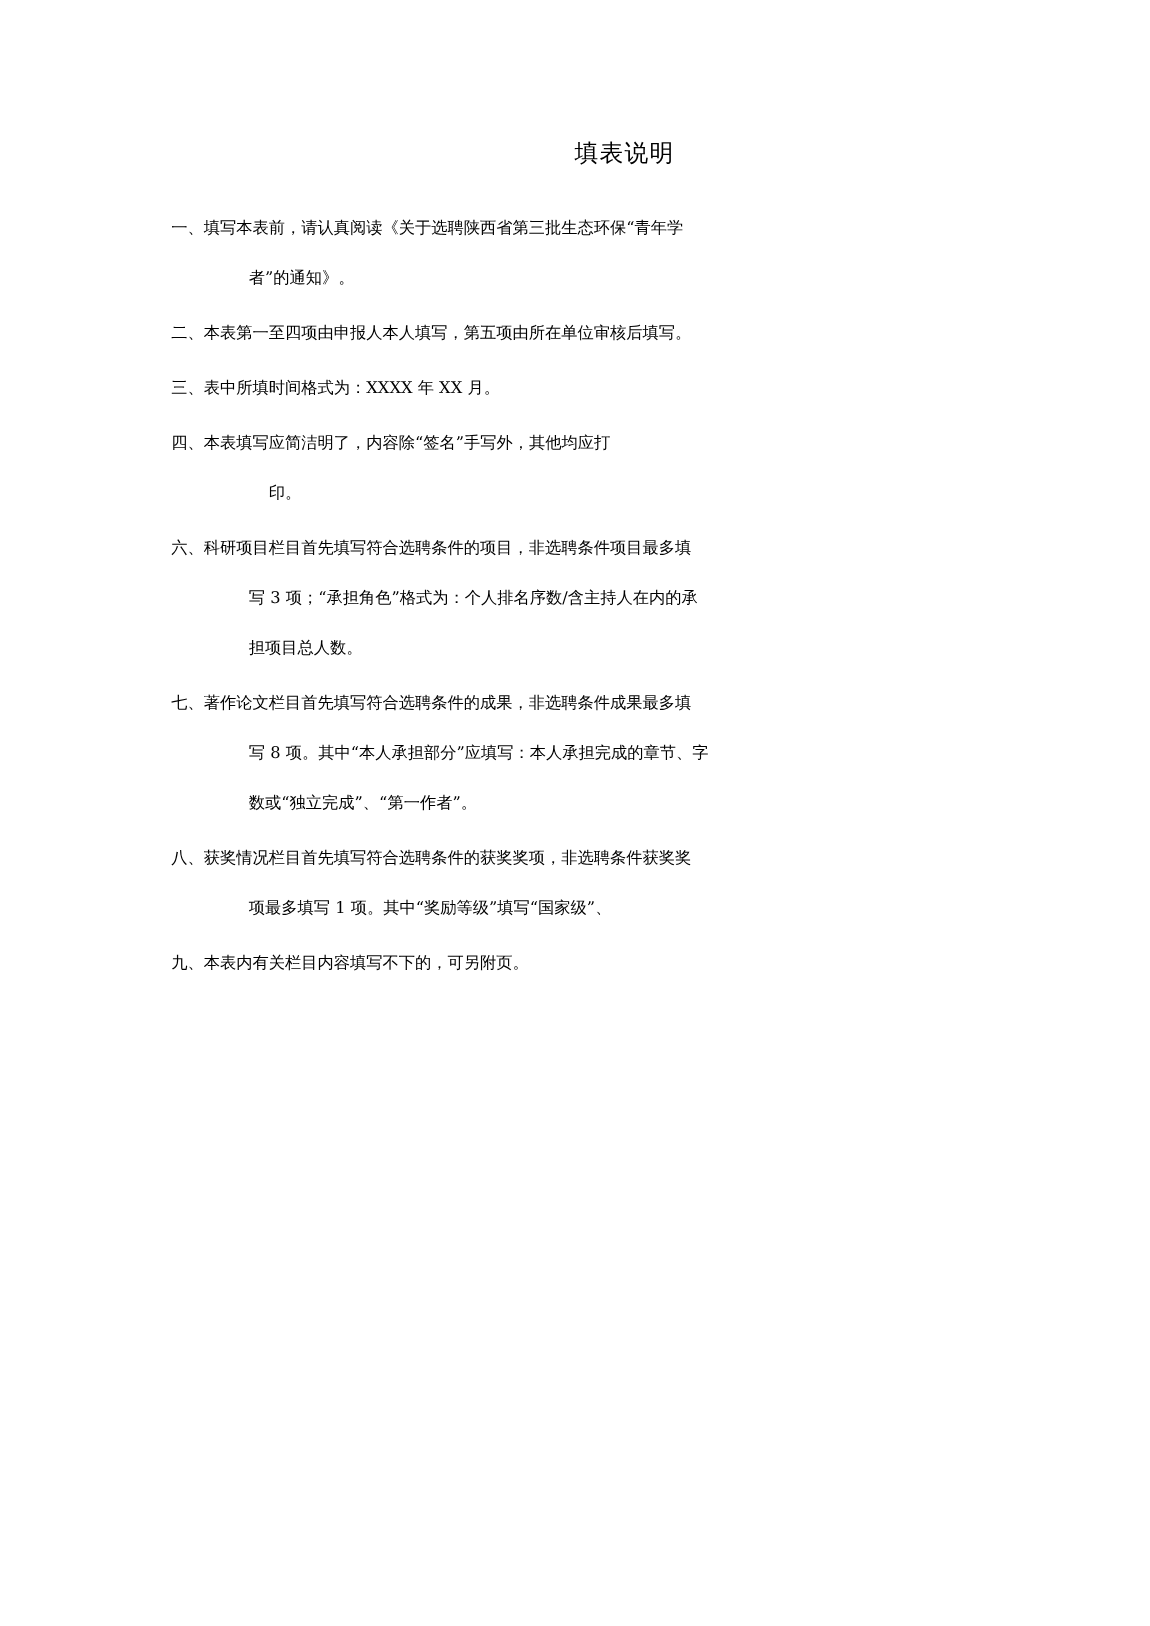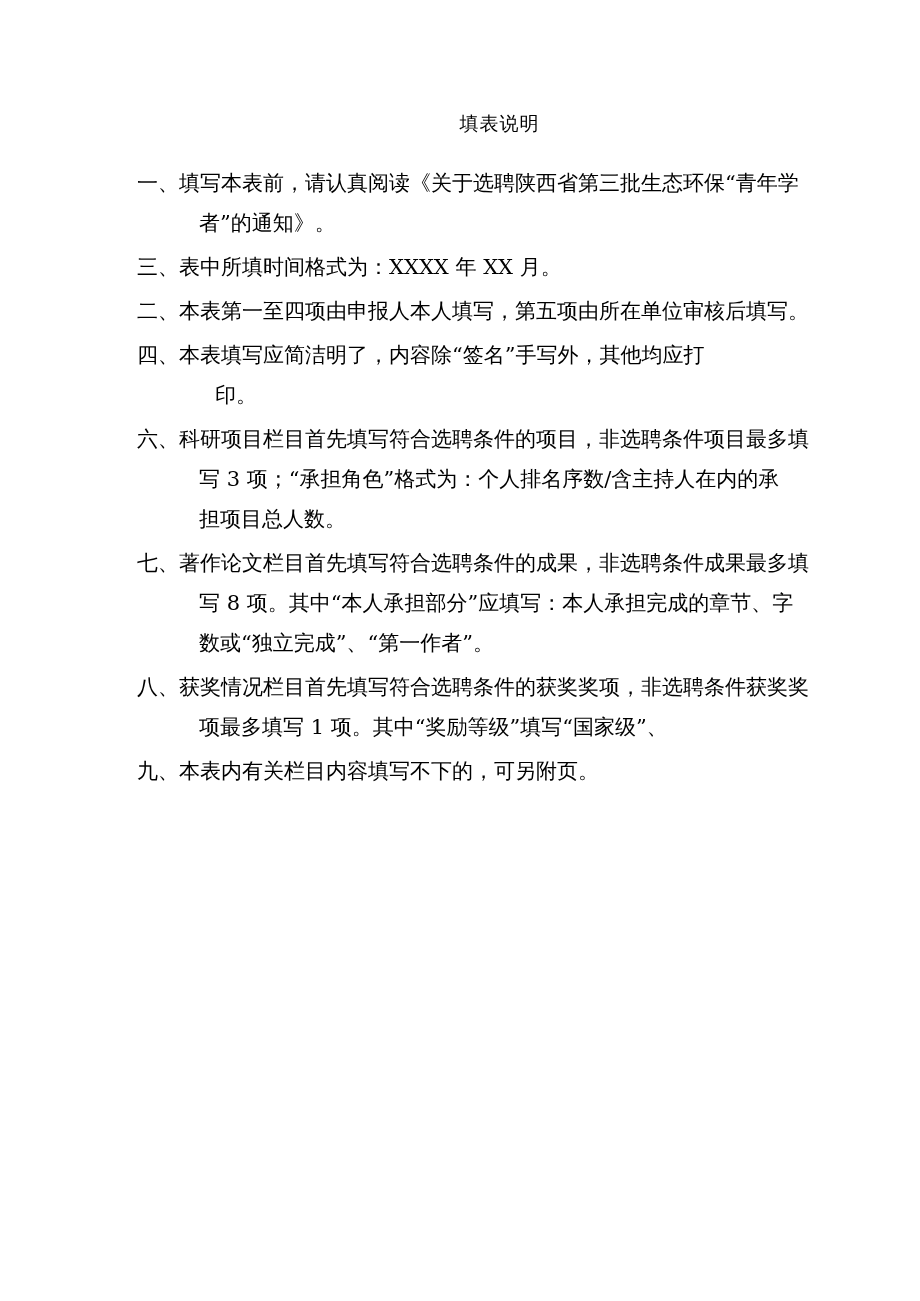--- a/index.html
+++ b/index.html
@@ -23,21 +23,21 @@
     margin-left: 20px;
   }
   .doc-title {
     text-align: center;
     font-size: 19px;
     line-height: 1.4;
     margin: 0 0 26px 0;
     letter-spacing: 1px;
   }
   .item {
-    font-size: 21px;
+    font-size: 13px;
     line-height: 40px;
     margin: 0 0 4px 0;
     text-align: justify;
     text-justify: inter-ideograph;
   }
   .item .num {
     display: inline;
   }
   .item .body {
     display: inline;
@@ -60,25 +60,25 @@
 <div class="page">
 
   <div class="doc-title">填表说明</div>
 
   <div class="item">
     <span class="line"><span class="num">一、</span><span class="body">填写本表前，请认真阅读《关于选聘陕西省第三批生态环保“青年学</span></span>
     <span class="sub-line">者”的通知》。</span>
   </div>
 
   <div class="item">
-    <span class="line"><span class="num">三、</span><span class="body">表中所填时间格式为：XXXX 年 XX 月。</span></span>
+    <span class="line"><span class="num">二、</span><span class="body">本表第一至四项由申报人本人填写，第五项由所在单位审核后填写。</span></span>
   </div>
 
   <div class="item">
-    <span class="line"><span class="num">二、</span><span class="body">本表第一至四项由申报人本人填写，第五项由所在单位审核后填写。</span></span>
+    <span class="line"><span class="num">三、</span><span class="body">表中所填时间格式为：XXXX 年 XX 月。</span></span>
   </div>
 
   <div class="item">
     <span class="line"><span class="num">四、</span><span class="body">本表填写应简洁明了，内容除“签名”手写外，其他均应打</span></span>
     <span class="sub-line-deep">印。</span>
   </div>
 
 
   <div class="item">
     <span class="line"><span class="num">六、</span><span class="body">科研项目栏目首先填写符合选聘条件的项目，非选聘条件项目最多填</span></span>

